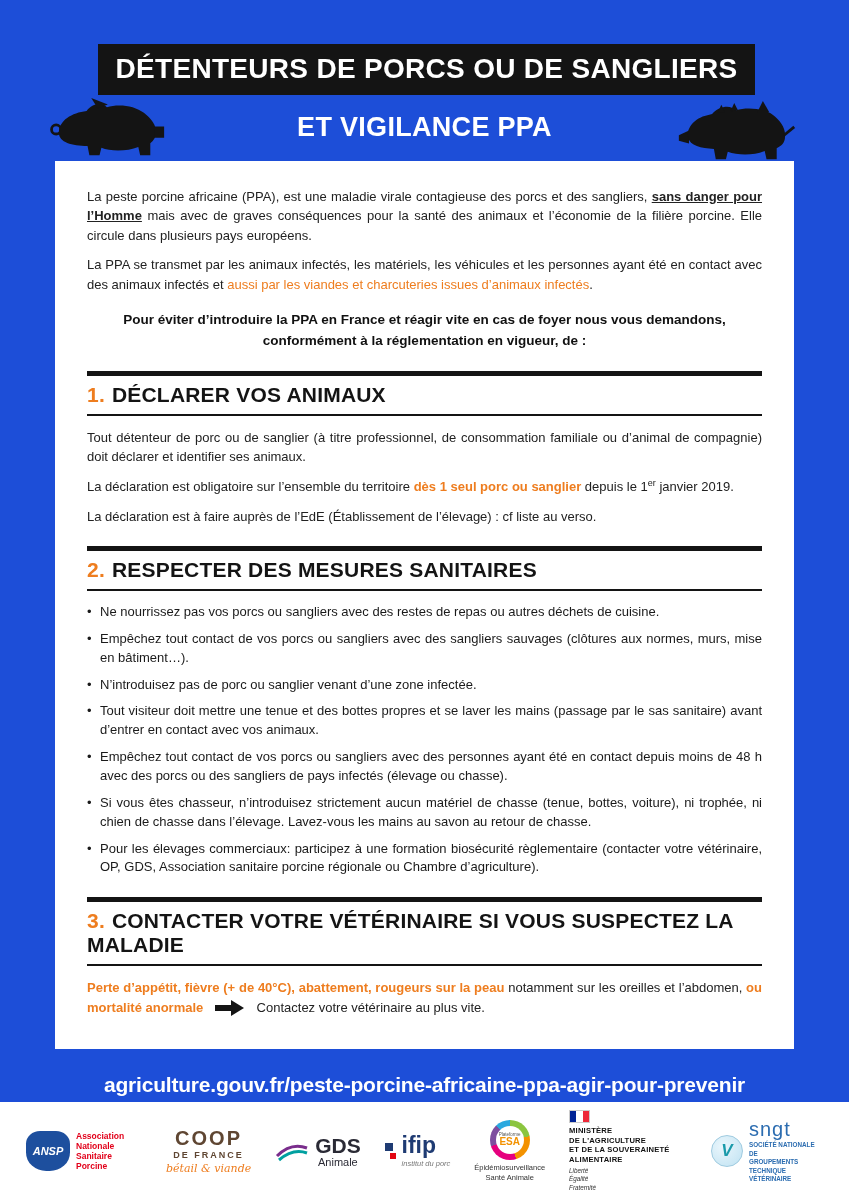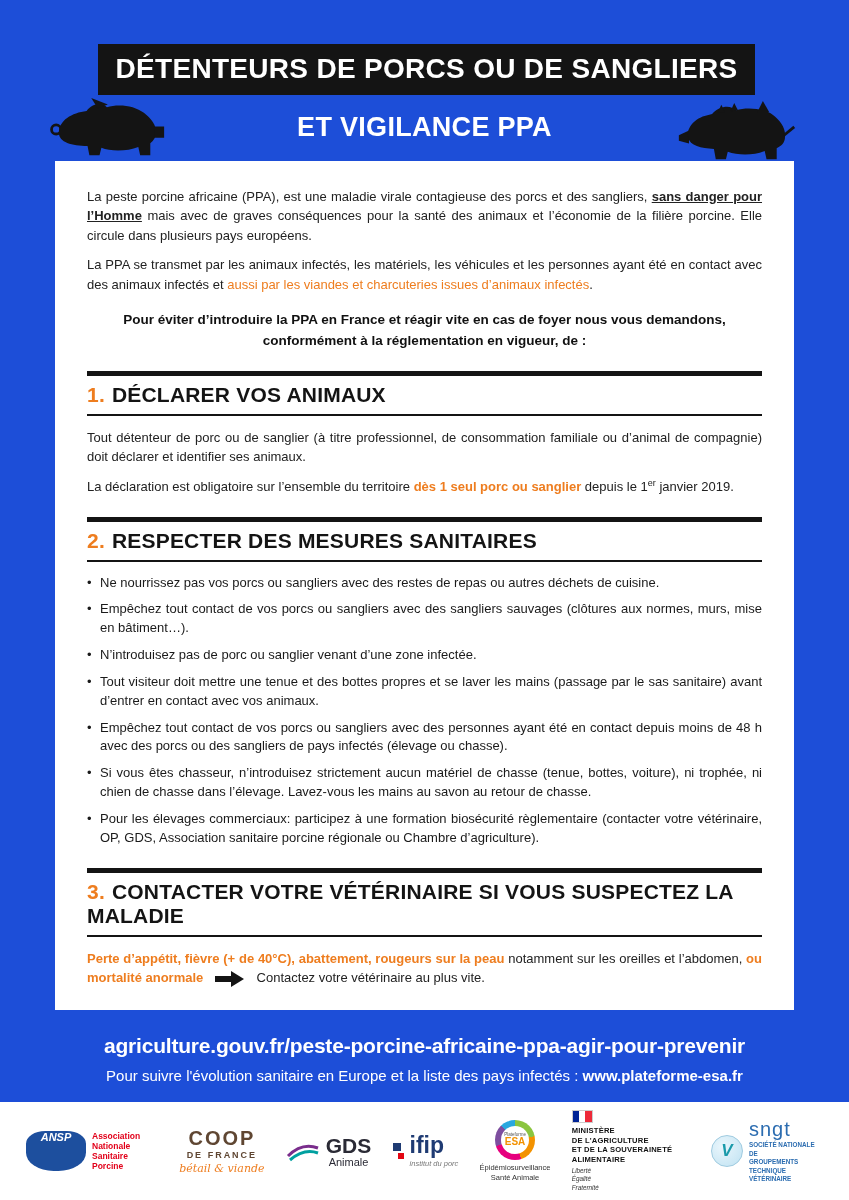--- a/index.html
+++ b/index.html
@@ -17,21 +17,21 @@
     margin:44px 94px 0 98px; background:#141414; color:#fff;
     text-align:center; font-weight:bold; font-size:28px;
     padding:9px 4px 10px; letter-spacing:.3px; white-space:nowrap;
   }
   .subtitle {
     margin-top:16px; text-align:center; color:#fff; font-weight:bold;
     font-size:27px; line-height:1.25; letter-spacing:.3px;
   }
   
   .card {
-    margin:16px 55px 0; background:#fff; padding:26px 32px 22px;
+    margin:16px 55px 0; background:#fff; padding:26px 32px 32px;
   }
   .body { font-size:13px; line-height:1.5; text-align:justify; color:#222; }
   p.block { margin-bottom:10px; }
   .bold-underline { font-weight:bold; text-decoration:underline; }
   .orange { color:#ee7d1f; }
   .orange-b { color:#ee7d1f; font-weight:bold; }
   .callout {
     margin:16px 16px 6px; text-align:center; font-weight:bold;
     font-size:13.5px; line-height:1.5; color:#111;
   }
@@ -58,22 +58,22 @@
   .footer-line2 b { font-weight:bold; }
   
   .logos {
     position:absolute; left:0; right:0; bottom:0; height:98px; background:#fff;
     display:flex; align-items:center; justify-content:space-between;
     padding:0 26px;
   }
   .logo { display:flex; align-items:center; gap:6px; }
   
   .ansp-shield {
-    width:60px; height:40px; background:#1d4f9e; border-radius:32% 32% 46% 46%;
-    display:flex; justify-content:center;
+    width:44px; height:40px; background:#1d4f9e; border-radius:32% 32% 46% 46%;
+    display:flex; align-items:center; justify-content:center;
     color:#fff; font-weight:bold; font-style:italic; font-size:11px;
   }
   .ansp-label { color:#e2001a; font-size:8.5px; font-weight:bold; width:66px; line-height:1.2; }
   
   .coop { text-align:center; }
   .coop-l1 { color:#5f4632; font-weight:bold; font-size:20px; letter-spacing:2px; }
   .coop-l2 { color:#5f4632; font-weight:bold; font-size:9px; letter-spacing:2px; }
   .coop-tag { color:#ee7d1f; font-style:italic; font-size:11px; margin-top:2px; font-family:"DejaVu Serif", serif; }
   
   .gds { text-align:center; }
@@ -162,20 +162,21 @@
     <div class="section-header">
       <div class="section-title">
         <span class="section-num">1.</span><span>DÉCLARER VOS ANIMAUX</span>
       </div>
     </div>
     <div class="section-body">
       <p class="body block">Tout détenteur de porc ou de sanglier (à titre professionnel, de consommation familiale ou d’animal de compagnie) doit déclarer et identifier ses animaux.</p>
       <p class="body block">
         <span>La déclaration est obligatoire sur l’ensemble du territoire </span><span class="orange-b">dès 1 seul porc ou sanglier</span><span> depuis le 1</span><sup>er</sup><span> janvier 2019.</span>
       </p>
+      <p class="body block">La déclaration est à faire auprès de l’EdE (Établissement de l’élevage) : cf liste au verso.</p>
     </div>
 
     <div class="section-header">
       <div class="section-title">
         <span class="section-num">2.</span><span>RESPECTER DES MESURES SANITAIRES</span>
       </div>
     </div>
     <ul class="bullets">
       <li>Ne nourrissez pas vos porcs ou sangliers avec des restes de repas ou autres déchets de cuisine.</li>
       <li>Empêchez tout contact de vos porcs ou sangliers avec des sangliers sauvages (clôtures aux normes, murs, mise en bâtiment…).</li>

